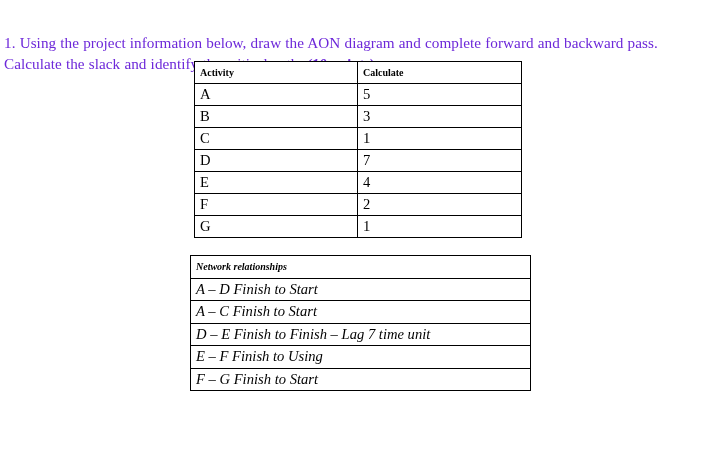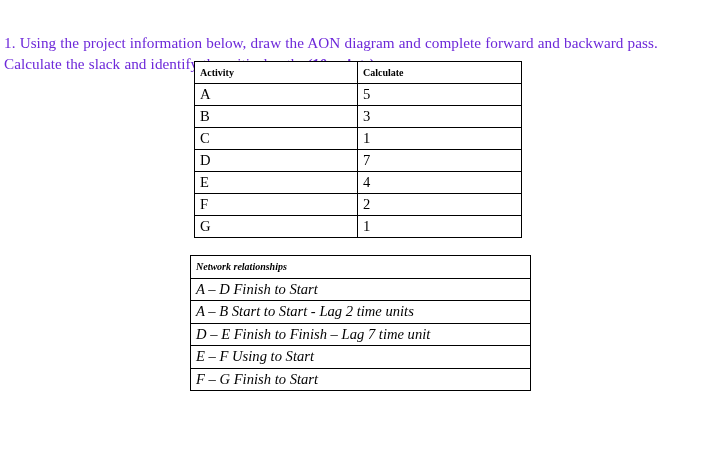--- a/index.html
+++ b/index.html
@@ -131,25 +131,25 @@
   <thead>
     <tr>
       <th>Network relationships</th>
     </tr>
   </thead>
   <tbody>
     <tr>
       <td>A – D Finish to Start</td>
     </tr>
     <tr>
-      <td>A – B Start to Start  - Lag 2 time units</td>
+      <td>A – C Finish to Start</td>
     </tr>
     <tr>
       <td>D – E Finish to Finish – Lag 7 time unit</td>
     </tr>
     <tr>
-      <td>E – F Using to Start</td>
+      <td>E – F Finish to Using</td>
     </tr>
     <tr>
       <td>F – G Finish to Start</td>
     </tr>
   </tbody>
 </table>
 
 </body></html>

